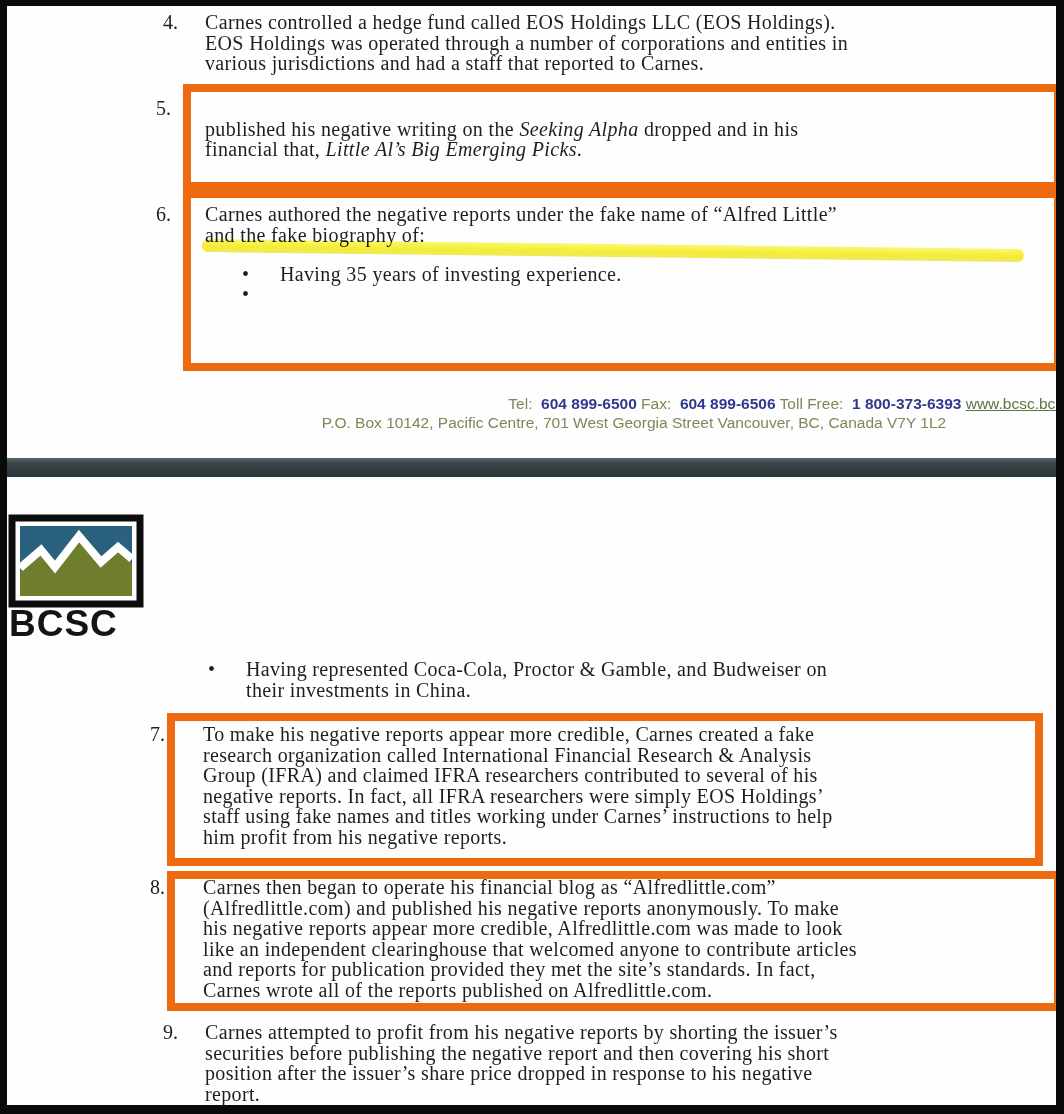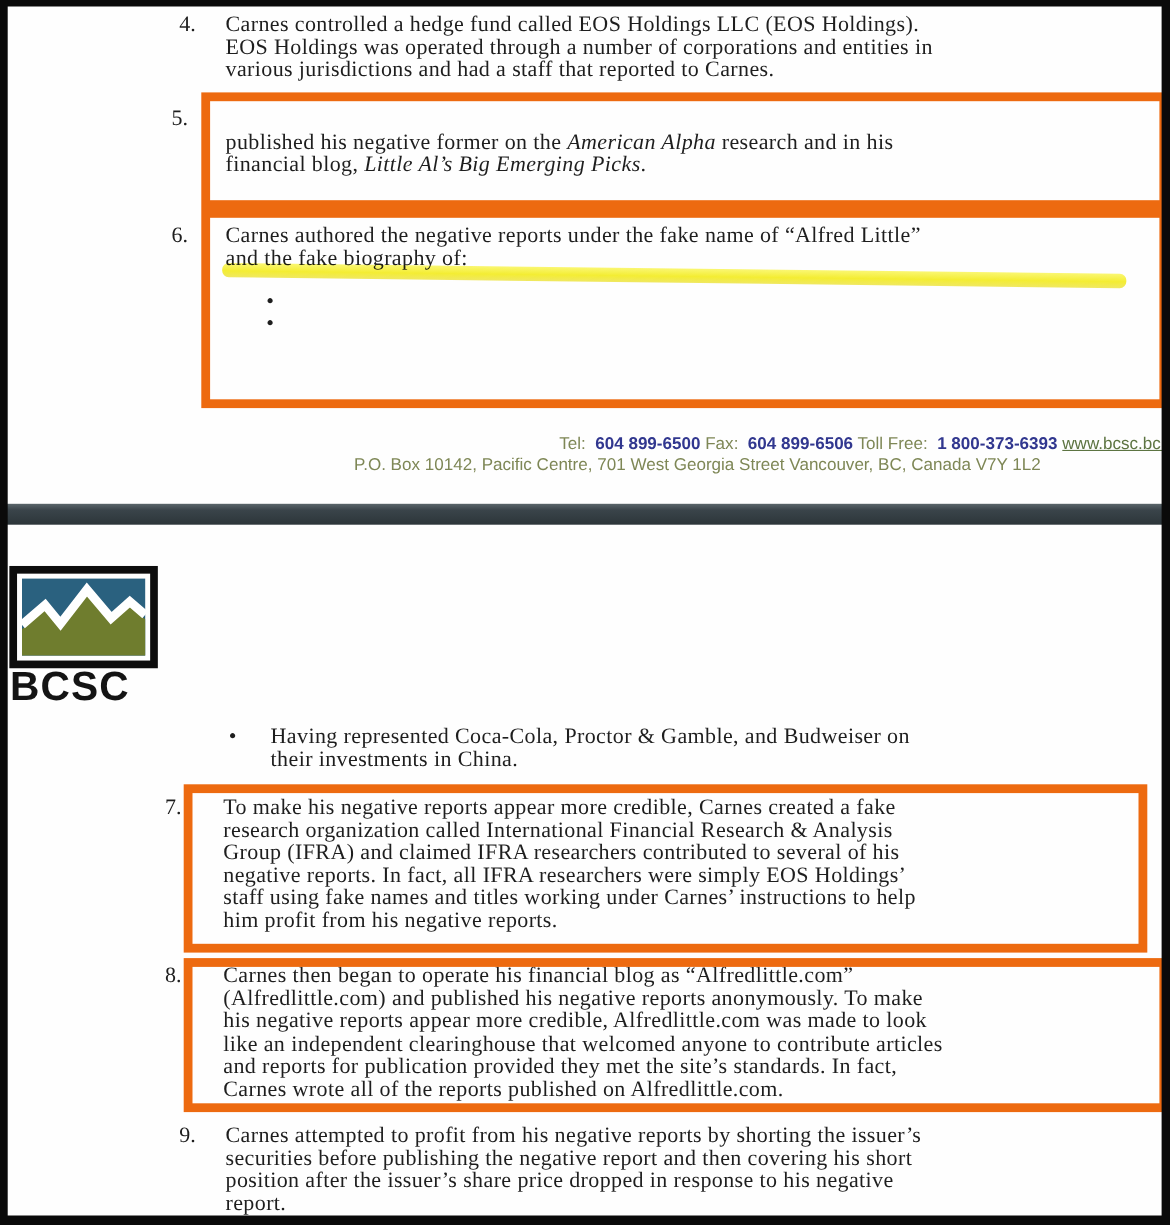--- a/index.html
+++ b/index.html
@@ -63,31 +63,32 @@
 
 <div class="canvas">
 
   <div class="pnum" style="left:163px; top:12px;">4.</div>
   <div class="ptext" style="left:205px; top:12px;">Carnes controlled a hedge fund called EOS Holdings LLC (EOS Holdings).
 EOS Holdings was operated through a number of corporations and entities in
 various jurisdictions and had a staff that reported to Carnes.</div>
 
   <div class="obox" style="left:183px; top:84px; width:879px; height:106px;"></div>
   <div class="pnum" style="left:156px; top:98px;">5.</div>
-  <div class="ptext" style="left:205px; top:98px;"><br><span>published his negative former on the </span><em>American Alpha</em><span> research and in his</span><br><span>financial blog, </span><em>Little Al’s Big Emerging Picks</em><span>.</span></div>
+  <div class="ptext" style="left:205px; top:98px;"><br><span>published his negative writing on the </span><em>Seeking Alpha</em><span> dropped and in his</span><br><span>financial that, </span><em>Little Al’s Big Emerging Picks</em><span>.</span></div>
 
   <div class="obox" style="left:183px; top:190px; width:879px; height:181px;"></div>
   <div class="pnum" style="left:156px; top:204px;">6.</div>
   <div class="ptext" style="left:205px; top:204px;">Carnes authored the negative reports under the fake name of “Alfred Little”
 and the fake biography of:</div>
 
   <div class="yellow-hl"></div>
 
   <div class="bullet-row" style="left:242px; top:264px;">
     <span class="dot">•</span>
+    <span class="btext">Having 35 years of investing experience.</span>
   </div>
   <div class="bullet-row" style="left:242px; top:284px;">
     <span class="dot">•</span>
   </div>
 
   <div class="footer-line1"><span>Tel:</span>&nbsp; <span class="num">604 899-6500</span> <span>Fax:</span>&nbsp; <span class="num">604 899-6506</span> <span>Toll Free:</span>&nbsp; <span class="num">1 800-373-6393</span> <span class="site">www.bcsc.bc.ca</span></div>
   <div class="footer-line2">P.O. Box 10142, Pacific Centre, 701 West Georgia Street Vancouver, BC, Canada V7Y 1L2</div>
 
   <div class="page-separator"></div>
 

